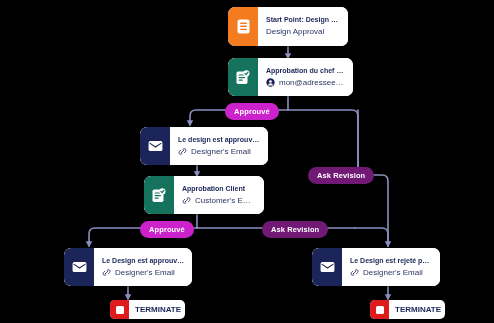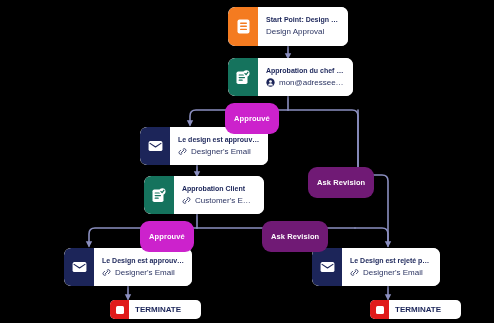--- a/index.html
+++ b/index.html
@@ -85,21 +85,21 @@
 
   
   .ic-orange { background: #f47b20; }
   .ic-green  { background: #15735d; }
   .ic-navy   { background: #1c2559; }
 
   
   .badge {
     position: absolute;
     height: 15px;
-    padding: 8px 9px;
+    padding: 1px 9px;
     border-radius: 9px;
     display: flex;
     align-items: center;
     justify-content: center;
     font-size: 7.5px;
     font-weight: bold;
     color: #ffffff;
     white-space: nowrap;
     z-index: 4;
     letter-spacing: 0.1px;
@@ -110,21 +110,21 @@
 
   
   .terminate {
     position: absolute;
     display: flex;
     align-items: center;
     background: #ffffff;
     border-radius: 5px;
     box-shadow: 0 1px 3px rgba(0,0,0,0.45);
     height: 19px;
-    padding-right: 20px;
+    padding-right: 4px;
     z-index: 3;
   }
   .terminate .stopbox {
     width: 19px;
     height: 19px;
     flex: 0 0 19px;
     background: #e01b1b;
     border-radius: 5px 0 0 5px;
     display: flex;
     align-items: center;

